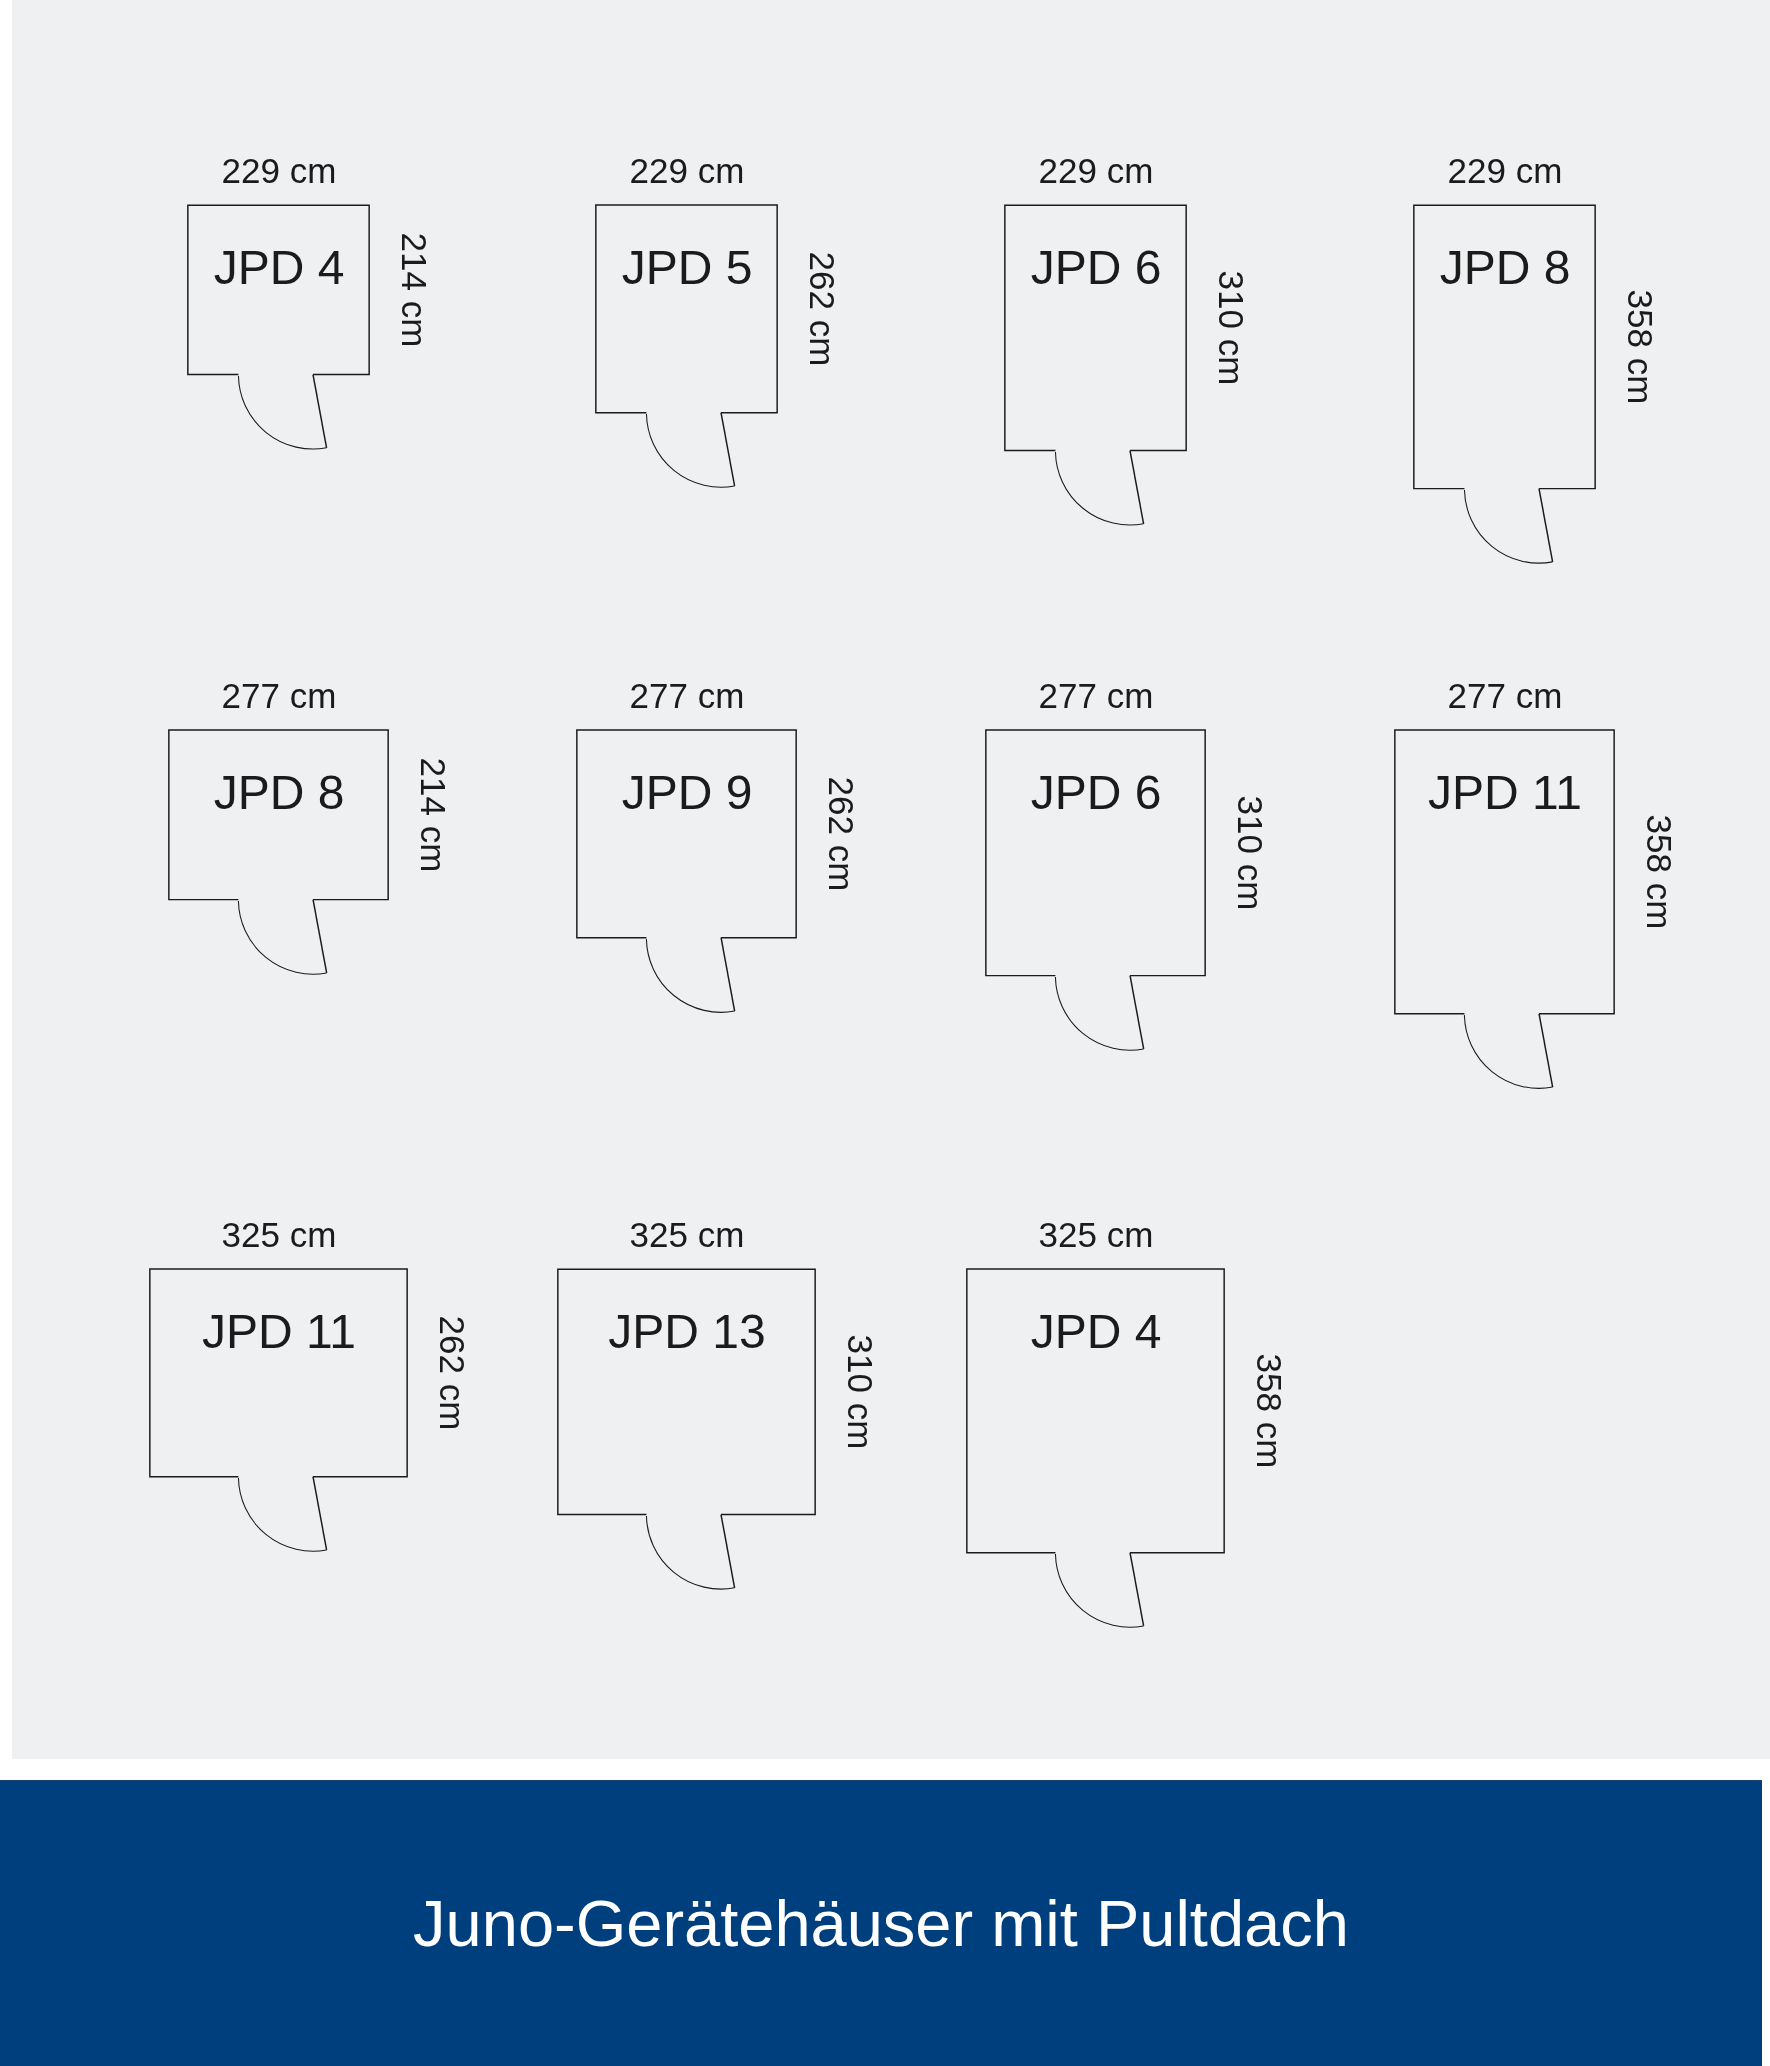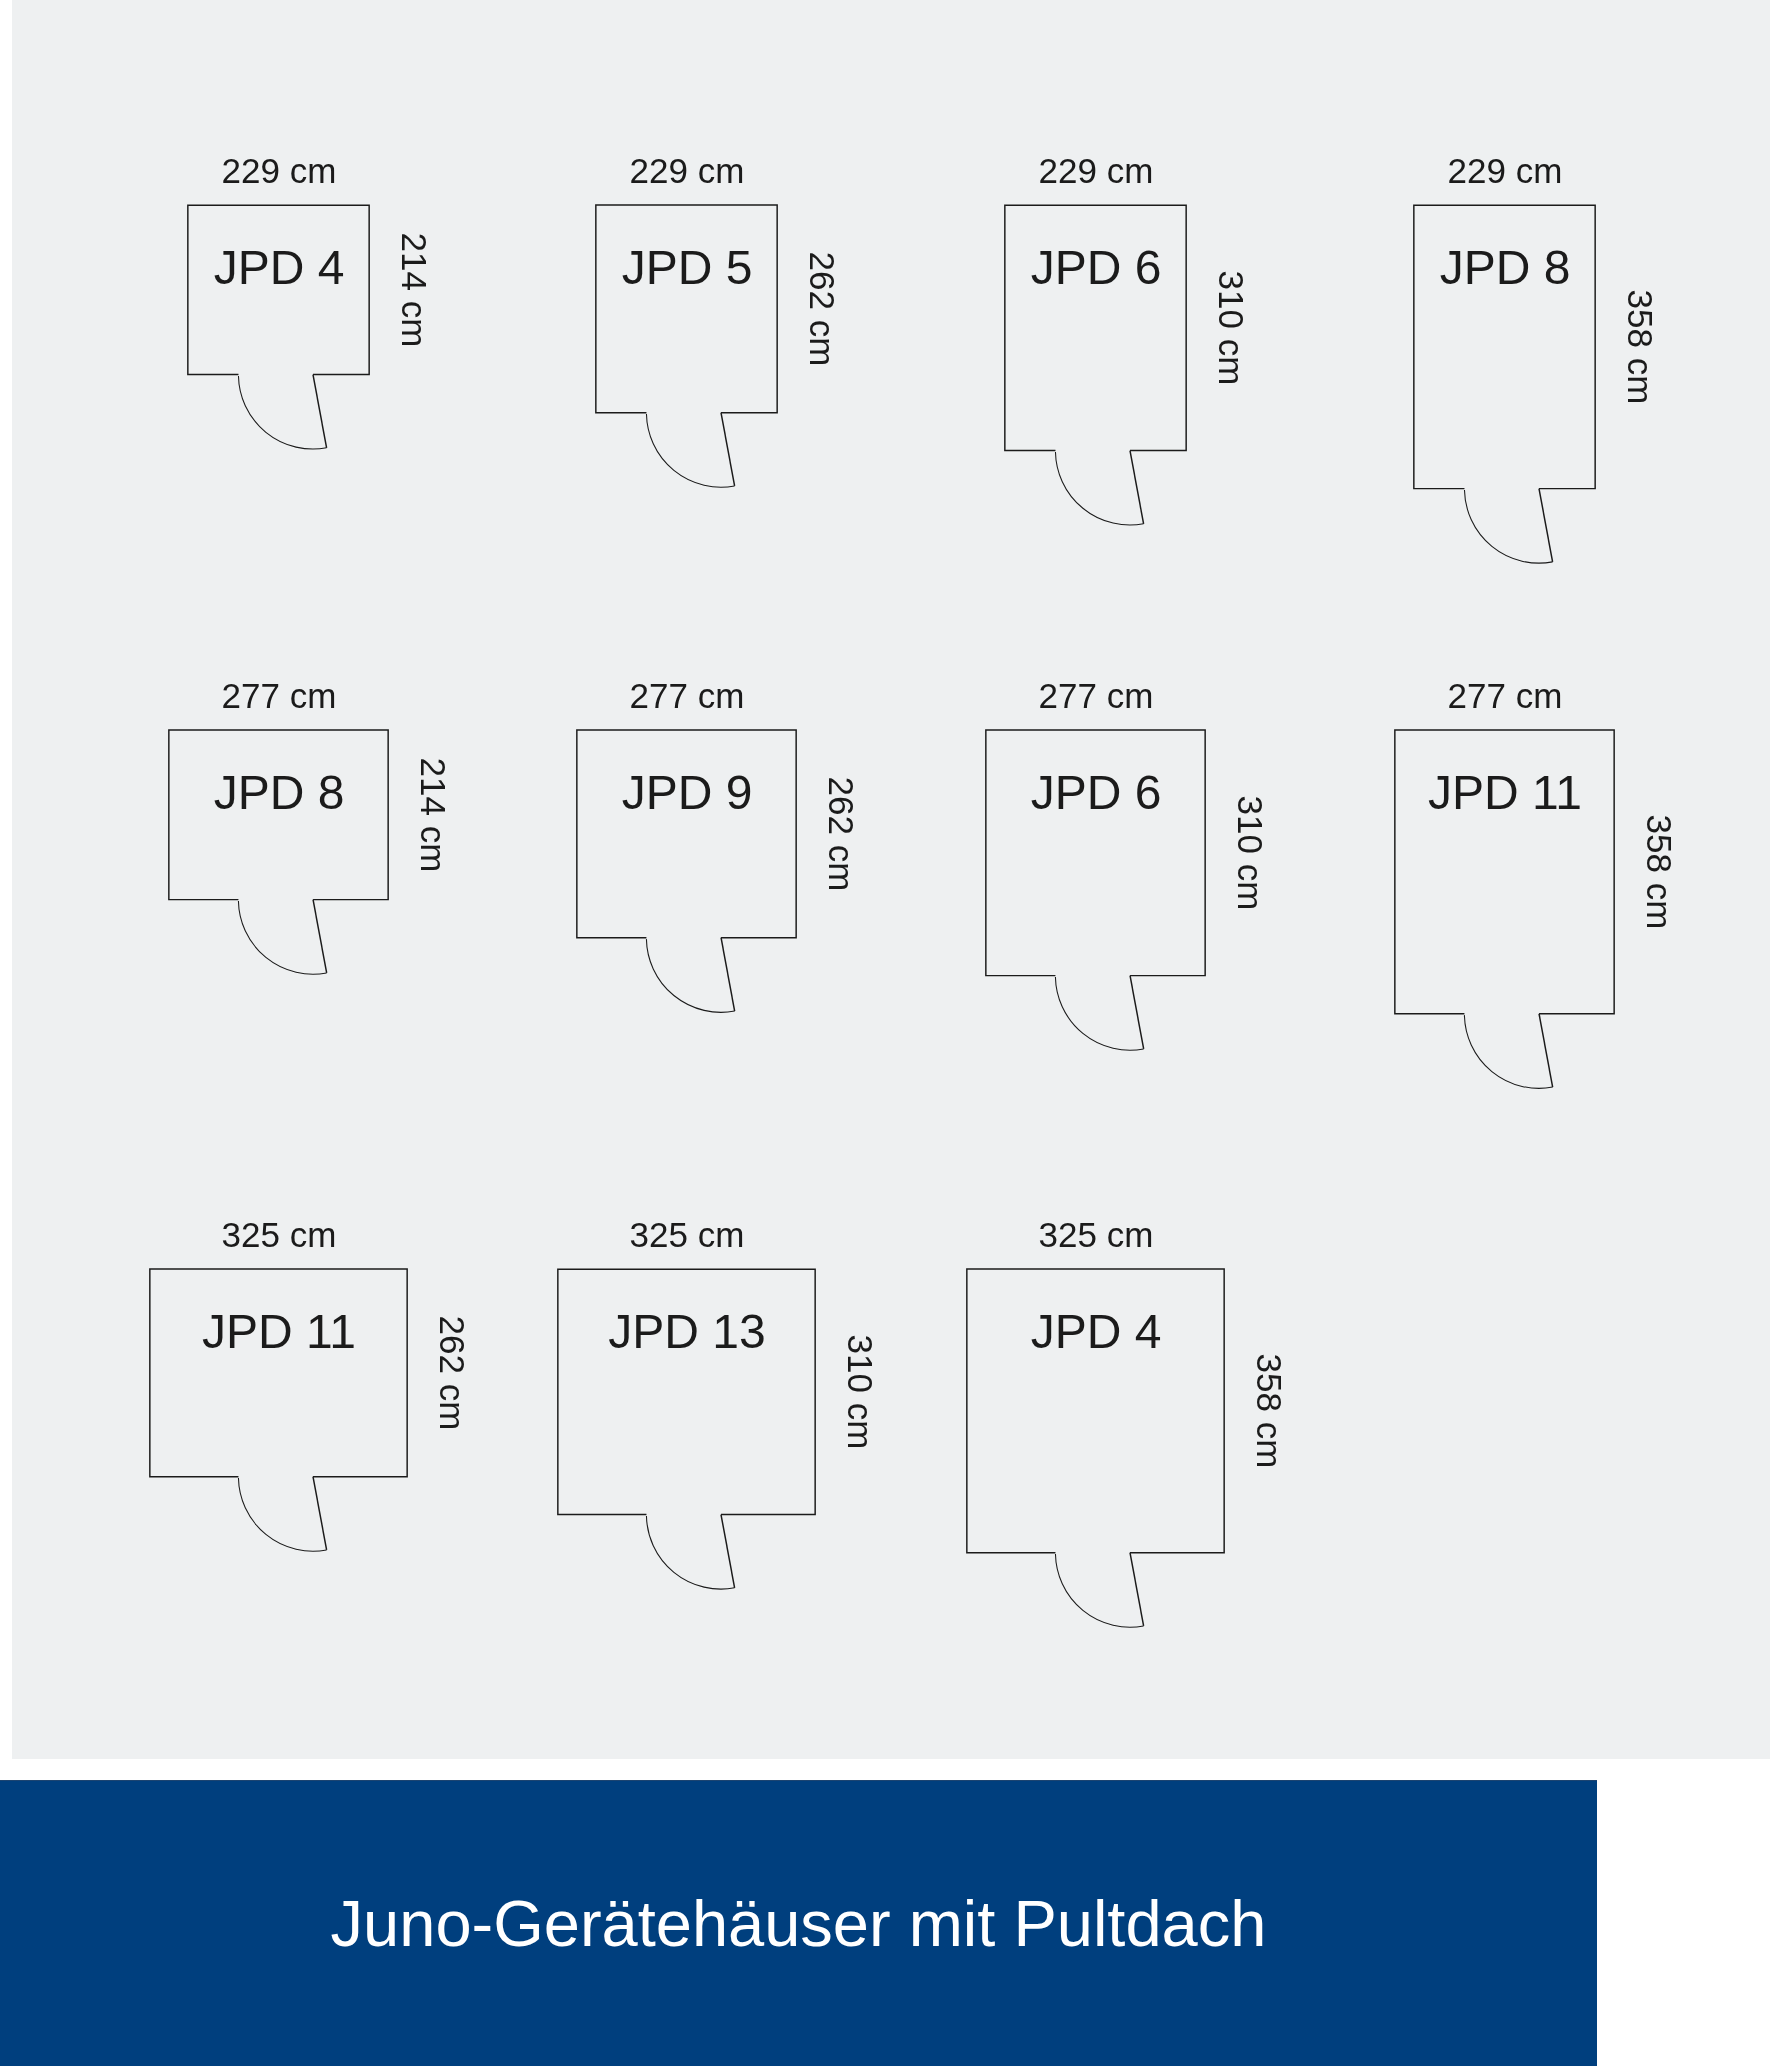--- a/index.html
+++ b/index.html
@@ -44,21 +44,21 @@
   .shed svg .outline { stroke-width: 3.2px; }
   .shed svg .leaf    { stroke-width: 3.2px; }
   .shed svg .arc     { stroke-width: 2.3px; }
   .divider {
     position: absolute; left: 0; top: 1759px;
     width: 1771px; height: 22px;
     background: var(--divider, #ffffff);
   }
   .banner {
     position: absolute; left: 0; top: 1780px;
-    width: 1597px; height: 286px;
+    width: 1762px; height: 286px;
     background: var(--banner-bg, #003f7e);
     border-top: 1.4px solid #1d4470;
     box-sizing: border-box;
     display: flex; flex-direction: column;
     align-items: center; justify-content: center;
     color: var(--banner-text, #ffffff);
     font-size: 65px; font-weight: 400;
     line-height: 108px;
     text-align: center;
   }

